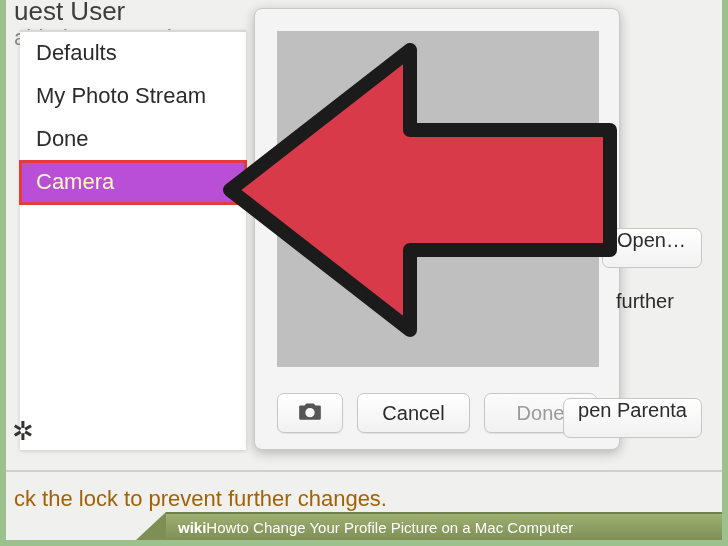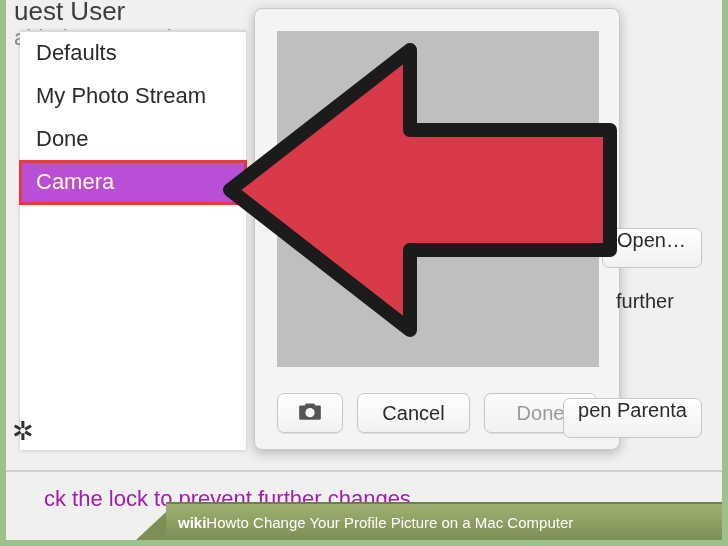--- a/index.html
+++ b/index.html
@@ -87,25 +87,25 @@
     display: flex; padding: 0 14px;
   }
   .rbtn.r1 { top: 228px; }
   .rbtn.r2 { top: 290px; border: none; background: transparent; }
   .rbtn.r3 { top: 352px; margin-top: 46px; }
 
   
   .hr { position: absolute; left: 0; right: 0; top: 470px; height: 2px; background: #cfcfcf; }
   .footer-text {
     position: absolute; left: 8px; top: 486px;
-    font-size: 22px; color: #a21caf; margin-left: 30px;
+    font-size: 22px; color: #a16207;
   }
   
   .caption {
-    position: absolute; left: 160px; bottom: 0; right: 0; height: 38px;
+    position: absolute; left: 160px; bottom: 0; right: 0; height: 28px;
     background: linear-gradient(#9fb072,#7d8f55);
     color: #ffffff; font-size: 15px;
     display: flex; align-items: center; padding-left: 12px;
     border-top: 2px solid #6f7f49;
   }
   .caption .brand { font-weight: bold; }
   .caption-wedge {
     position: absolute; bottom: 0; left: 130px; width: 0; height: 0;
     border-bottom: 28px solid #7d8f55;
     border-left: 30px solid transparent;

